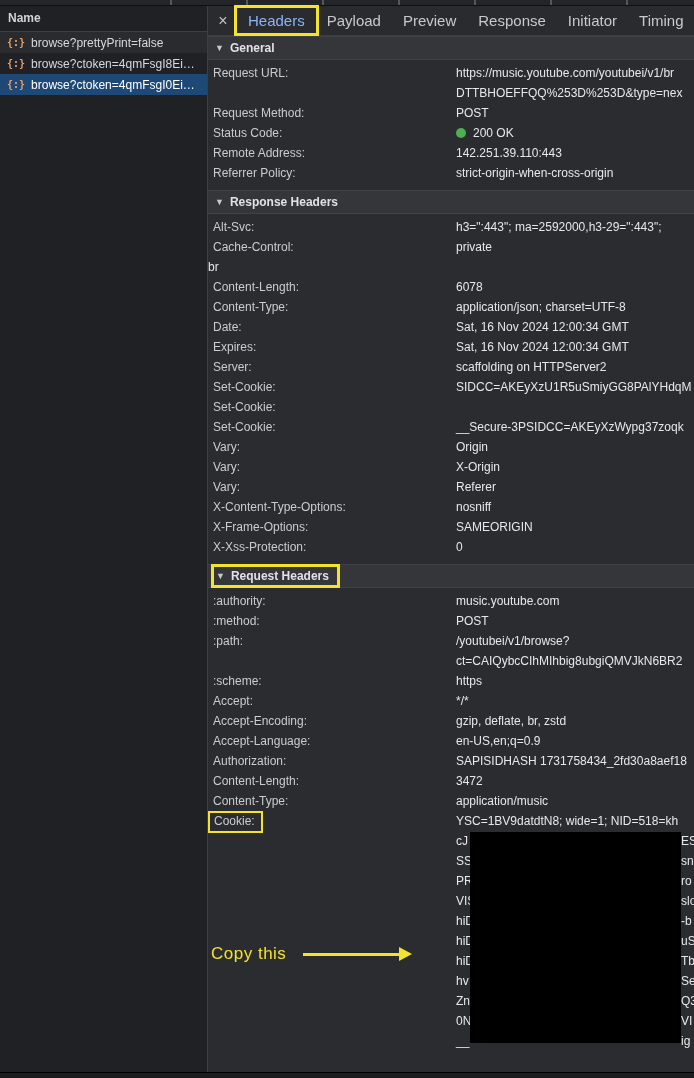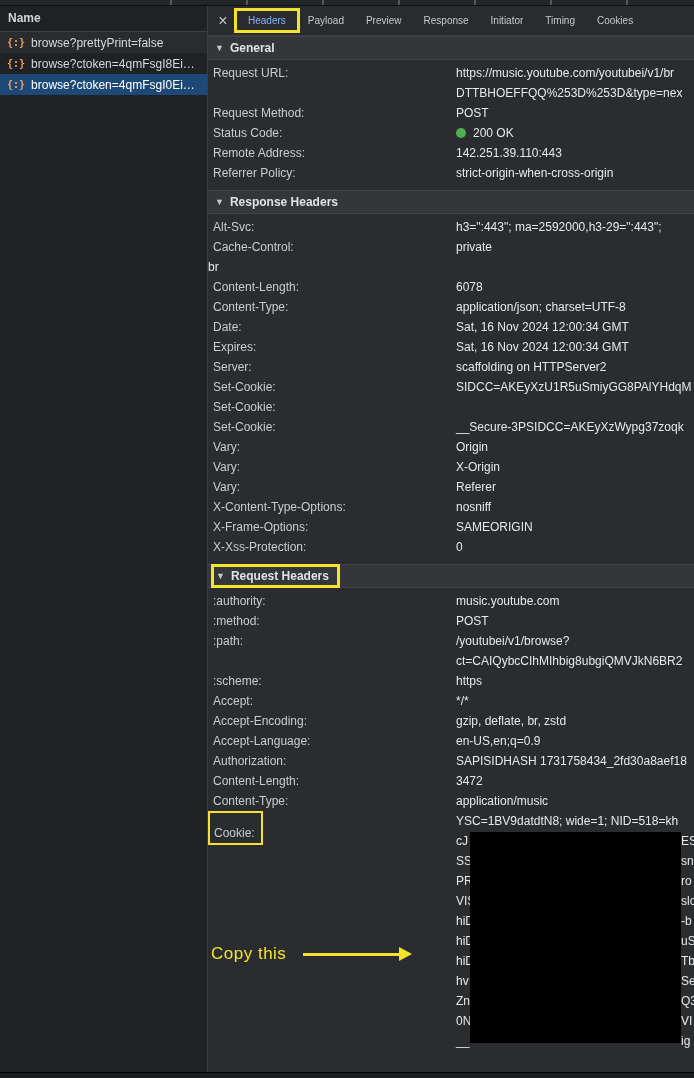--- a/index.html
+++ b/index.html
@@ -38,35 +38,35 @@
   
   .main { position:absolute; top:6px; left:208px; width:486px; height:1066px; background:#2b2c2f; }
   .tabbar {
     height:30px; display:flex; align-items:center; padding-left:5px;
     background:#2a2b2e; border-bottom:1px solid #3c3e42;
   }
   .close {
     width:20px; text-align:center; font-size:16px; line-height:16px;
     color:#c0c3c7; margin-right:4px; cursor:pointer; flex:none;
   }
-  .tab { padding:4px 11px; color:#c6c9cd; font-size:10px; white-space:nowrap; cursor:pointer; }
+  .tab { padding:4px 11px; color:#c6c9cd; font-size:15px; white-space:nowrap; cursor:pointer; }
   .tab.active { color:#8ab4f8; }
   .tab.hl { outline:3px solid #f3e32c; outline-offset:0px; }
   .sec-head {
     height:24px; display:flex; align-items:center; padding-left:5px;
     background:#343639; border-top:1px solid #404346; border-bottom:1px solid #404346;
     color:#e0e2e5; font-weight:bold; position:relative; overflow:visible;
   }
   .sec-inner { display:inline-flex; align-items:center; padding:2px 8px 2px 2px; }
   .sec-head.hl .sec-inner { border:3px solid #f3e32c; margin-left:-2px; background:transparent; }
   .tri { color:#c7cacd; font-size:9px; margin-right:6px; font-weight:normal; }
   .rows { padding:3px 0 7px 0; }
   .hrow { display:flex; align-items:flex-start; line-height:20px; }
   .hname { width:248px; flex:none; padding-left:5px; color:#c9ccd0; white-space:nowrap; overflow:hidden; }
-  .name-box { border:2px solid #f3e32c; padding:12px 6px 1px 4px; margin-left:-5px; display:inline-block; line-height:17px; }
+  .name-box { border:2px solid #f3e32c; padding:0 6px 1px 4px; margin-left:-5px; display:inline-block; line-height:17px; }
   .hval { flex:1; min-width:0; position:relative; color:#e6e8ea; }
   .vline { white-space:nowrap; overflow:visible; height:20px; }
   .dot { display:inline-block; width:10px; height:10px; border-radius:50%; background:#4caf50; margin-right:7px; vertical-align:-1px; }
   .redline { position:relative; height:20px; }
   .frag-right { position:absolute; left:225px; top:0; white-space:nowrap; }
   .blackbox { position:absolute; top:21px; left:14px; width:211px; height:211px; background:#000; z-index:2; }
   
   .annotation {
     position:absolute; left:211px; top:939px; height:30px;
     display:flex; align-items:center; z-index:5; color:#f3e32c;

